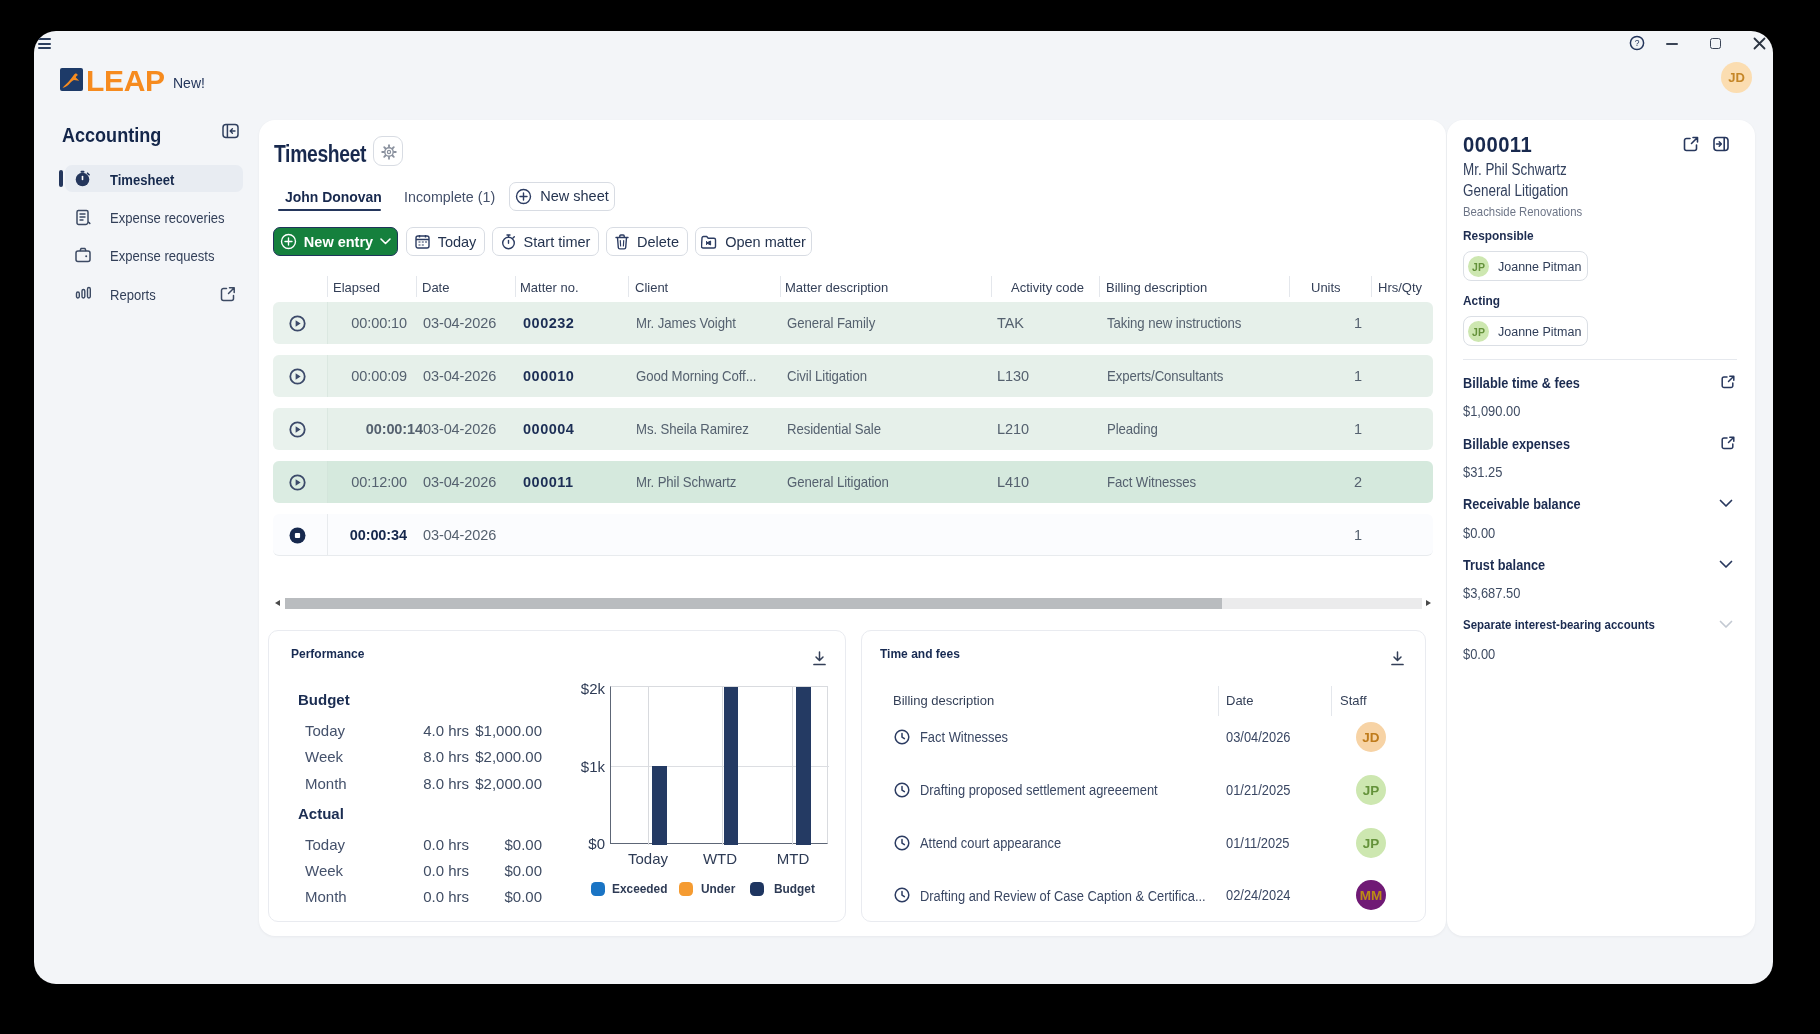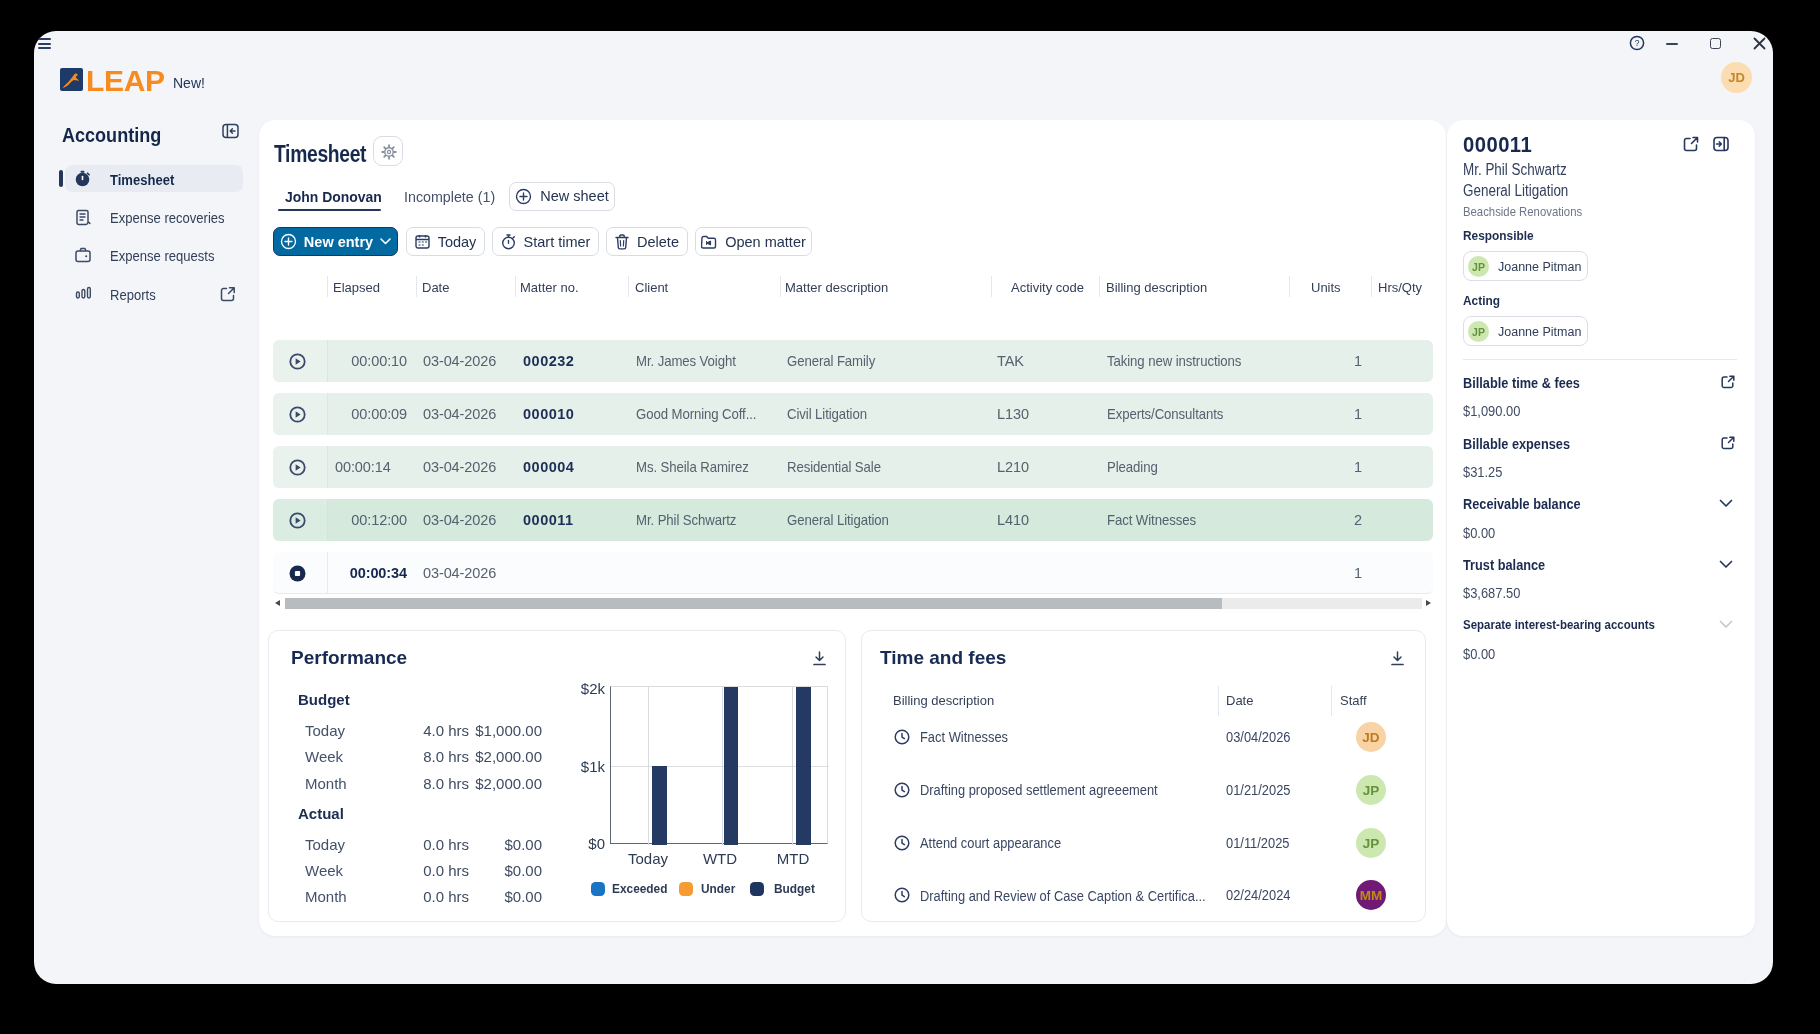--- a/index.html
+++ b/index.html
@@ -6,28 +6,28 @@
 html,body { width:1820px; height:1034px; background:#000; font-family:"Liberation Sans",sans-serif; overflow:hidden; }
 .abs { position:absolute; }
 .win { position:absolute; left:34px; top:31px; width:1739px; height:953px; background:#f3f5f8; border-radius:22px; overflow:hidden; }
 .navy { color:#18294e; }
 .card { position:absolute; background:#fff; border-radius:16px; box-shadow:0 1px 3px rgba(16,24,40,0.05); }
 .btn { position:absolute; height:29px; background:#fff; border:1px solid #d8dce3; border-radius:7px; display:flex; align-items:center; justify-content:center; gap:8px; font-size:14.5px; color:#24334f; }
 .btn svg { flex:0 0 auto; }
 .hline { position:absolute; background:#e6e9ee; height:1px; }
 .vline { position:absolute; background:#e4e7ec; width:1px; }
 .hdrlbl { position:absolute; font-size:13px; color:#333f57; top:158px; height:19px; line-height:19px; }
-.row { position:absolute; left:14px; width:1160px; height:42px; border-radius:6px;margin-top:38px; }
+.row { position:absolute; left:14px; width:1160px; height:42px; border-radius:6px; }
 .row .cell { position:absolute; top:0; height:42px; line-height:42px; font-size:14.5px; color:#55616f; letter-spacing:-0.1px; white-space:nowrap; }
 .row .mno { font-weight:bold; color:#1c2e55; letter-spacing:0.5px; }
 .playbtn { position:absolute; left:16px; top:12.5px; }
 .rvline { position:absolute; left:53.5px; top:0; width:1.5px; height:42px; background:rgba(210,225,217,0.55); }
 .lcol { position:absolute; left:0; top:0; width:53.5px; height:42px; border-radius:6px 0 0 6px; background:rgba(255,255,255,0.15); }
 .pcard { position:absolute; background:#fff; border:1px solid #e9ebf0; border-radius:10px; }
-.ptitle { position:absolute; font-size:19px; font-weight:bold; color:#172a52; }
+.ptitle { position:absolute; font-size:12px; font-weight:bold; color:#172a52; }
 .perfrow { position:absolute; font-size:15px; }
 .lg-sq { position:absolute; width:14px; height:14px; border-radius:4.5px; }
 .lg-tx { position:absolute; font-size:13.5px; font-weight:bold; color:#2e3b55; height:14px; line-height:14px; transform:scaleX(0.88); transform-origin:left center; }
 .tf-row-txt { position:absolute; font-size:14px; color:#3a4763; white-space:nowrap; transform:scaleX(0.92); transform-origin:left center; }
 .avatar { position:absolute; border-radius:50%; display:flex; align-items:center; justify-content:center; font-weight:bold; }
 .rp-label { position:absolute; font-size:15px; font-weight:bold; color:#1b2b50; transform:scaleX(0.85); transform-origin:left center; white-space:nowrap; }
 .rp-val { position:absolute; font-size:15px; color:#3f4c63; transform:scaleX(0.86); transform-origin:left center; }
 </style>
 </head>
 <body>
@@ -119,21 +119,21 @@
   <div class="abs" style="left:19px;top:88.5px;width:103px;height:2.5px;background:#24365c;border-radius:1px;"></div>
   <div class="abs" style="left:145px;top:68px;font-size:15.5px;color:#44506a;transform:scaleX(0.92);transform-origin:left center;">Incomplete (1)</div>
   <div class="btn" style="left:250px;top:61.5px;width:106px;">
     <svg width="17" height="17" viewBox="0 0 17 17">
           <circle cx="8.5" cy="8.5" r="7" fill="none" stroke="#2c3c62" stroke-width="1.4"></circle>
           <path d="M8.5 5 v7 M5 8.5 h7" stroke="#2c3c62" stroke-width="1.4" stroke-linecap="round"></path>
         </svg>
     <span>New sheet</span>
   </div>
 
-  <div class="btn" style="left:14px;top:107px;width:125px;background:#0369a1;border-color:#1f3459;color:#fff;gap:7px;">
+  <div class="btn" style="left:14px;top:107px;width:125px;background:#15803d;border-color:#1f3459;color:#fff;gap:7px;">
     <svg width="17" height="17" viewBox="0 0 17 17">
           <circle cx="8.5" cy="8.5" r="7" fill="none" stroke="#fff" stroke-width="1.4"></circle>
           <path d="M8.5 5 v7 M5 8.5 h7" stroke="#fff" stroke-width="1.4" stroke-linecap="round"></path>
         </svg>
     <span style="font-weight:bold;">New entry</span>
     <svg width="11" height="7" viewBox="0 0 11 7">
           <path d="M1 1 l4.5 4.5 L10 1" fill="none" stroke="#fff" stroke-width="1.6" stroke-linecap="round" stroke-linejoin="round"></path>
         </svg>
   </div>
   <div class="btn" style="left:147px;top:107px;width:79px;">
@@ -218,21 +218,21 @@
     <div class="cell" style="left:834px;transform:scaleX(0.91);transform-origin:left center;">Experts/Consultants</div>
     <div class="cell" style="left:1026px;width:63px;text-align:right;">1</div>
   </div>
   <div class="row" style="top:288px;background:#e6f0ea;">
     <svg class="playbtn" width="17" height="17" viewBox="0 0 17 17">
           <circle cx="8.5" cy="8.5" r="7.2" fill="none" stroke="#1b2b50" stroke-width="1.8"></circle>
           <path d="M6.6 5.3 L11.6 8.5 L6.6 11.7 z" fill="#1b2b50"></path>
         </svg>
     <div class="lcol"></div>
         <div class="rvline"></div>
-    <div class="cell" style="left:62px;width:80px;">00:00:14</div>
+    <div class="cell" style="left:70px;width:80px;text-align:right;font-weight:bold;">00:00:14</div>
     <div class="cell" style="left:150px;">03-04-2026</div>
     <div class="cell mno" style="left:250px;">000004</div>
     <div class="cell" style="left:363px;transform:scaleX(0.91);transform-origin:left center;">Ms. Sheila Ramirez</div>
     <div class="cell" style="left:514px;transform:scaleX(0.91);transform-origin:left center;">Residential Sale</div>
     <div class="cell" style="left:724px;">L210</div>
     <div class="cell" style="left:834px;transform:scaleX(0.91);transform-origin:left center;">Pleading</div>
     <div class="cell" style="left:1026px;width:63px;text-align:right;">1</div>
   </div>
   <div class="row" style="top:341px;background:#d5e9dd;">
     <svg class="playbtn" width="17" height="17" viewBox="0 0 17 17">

